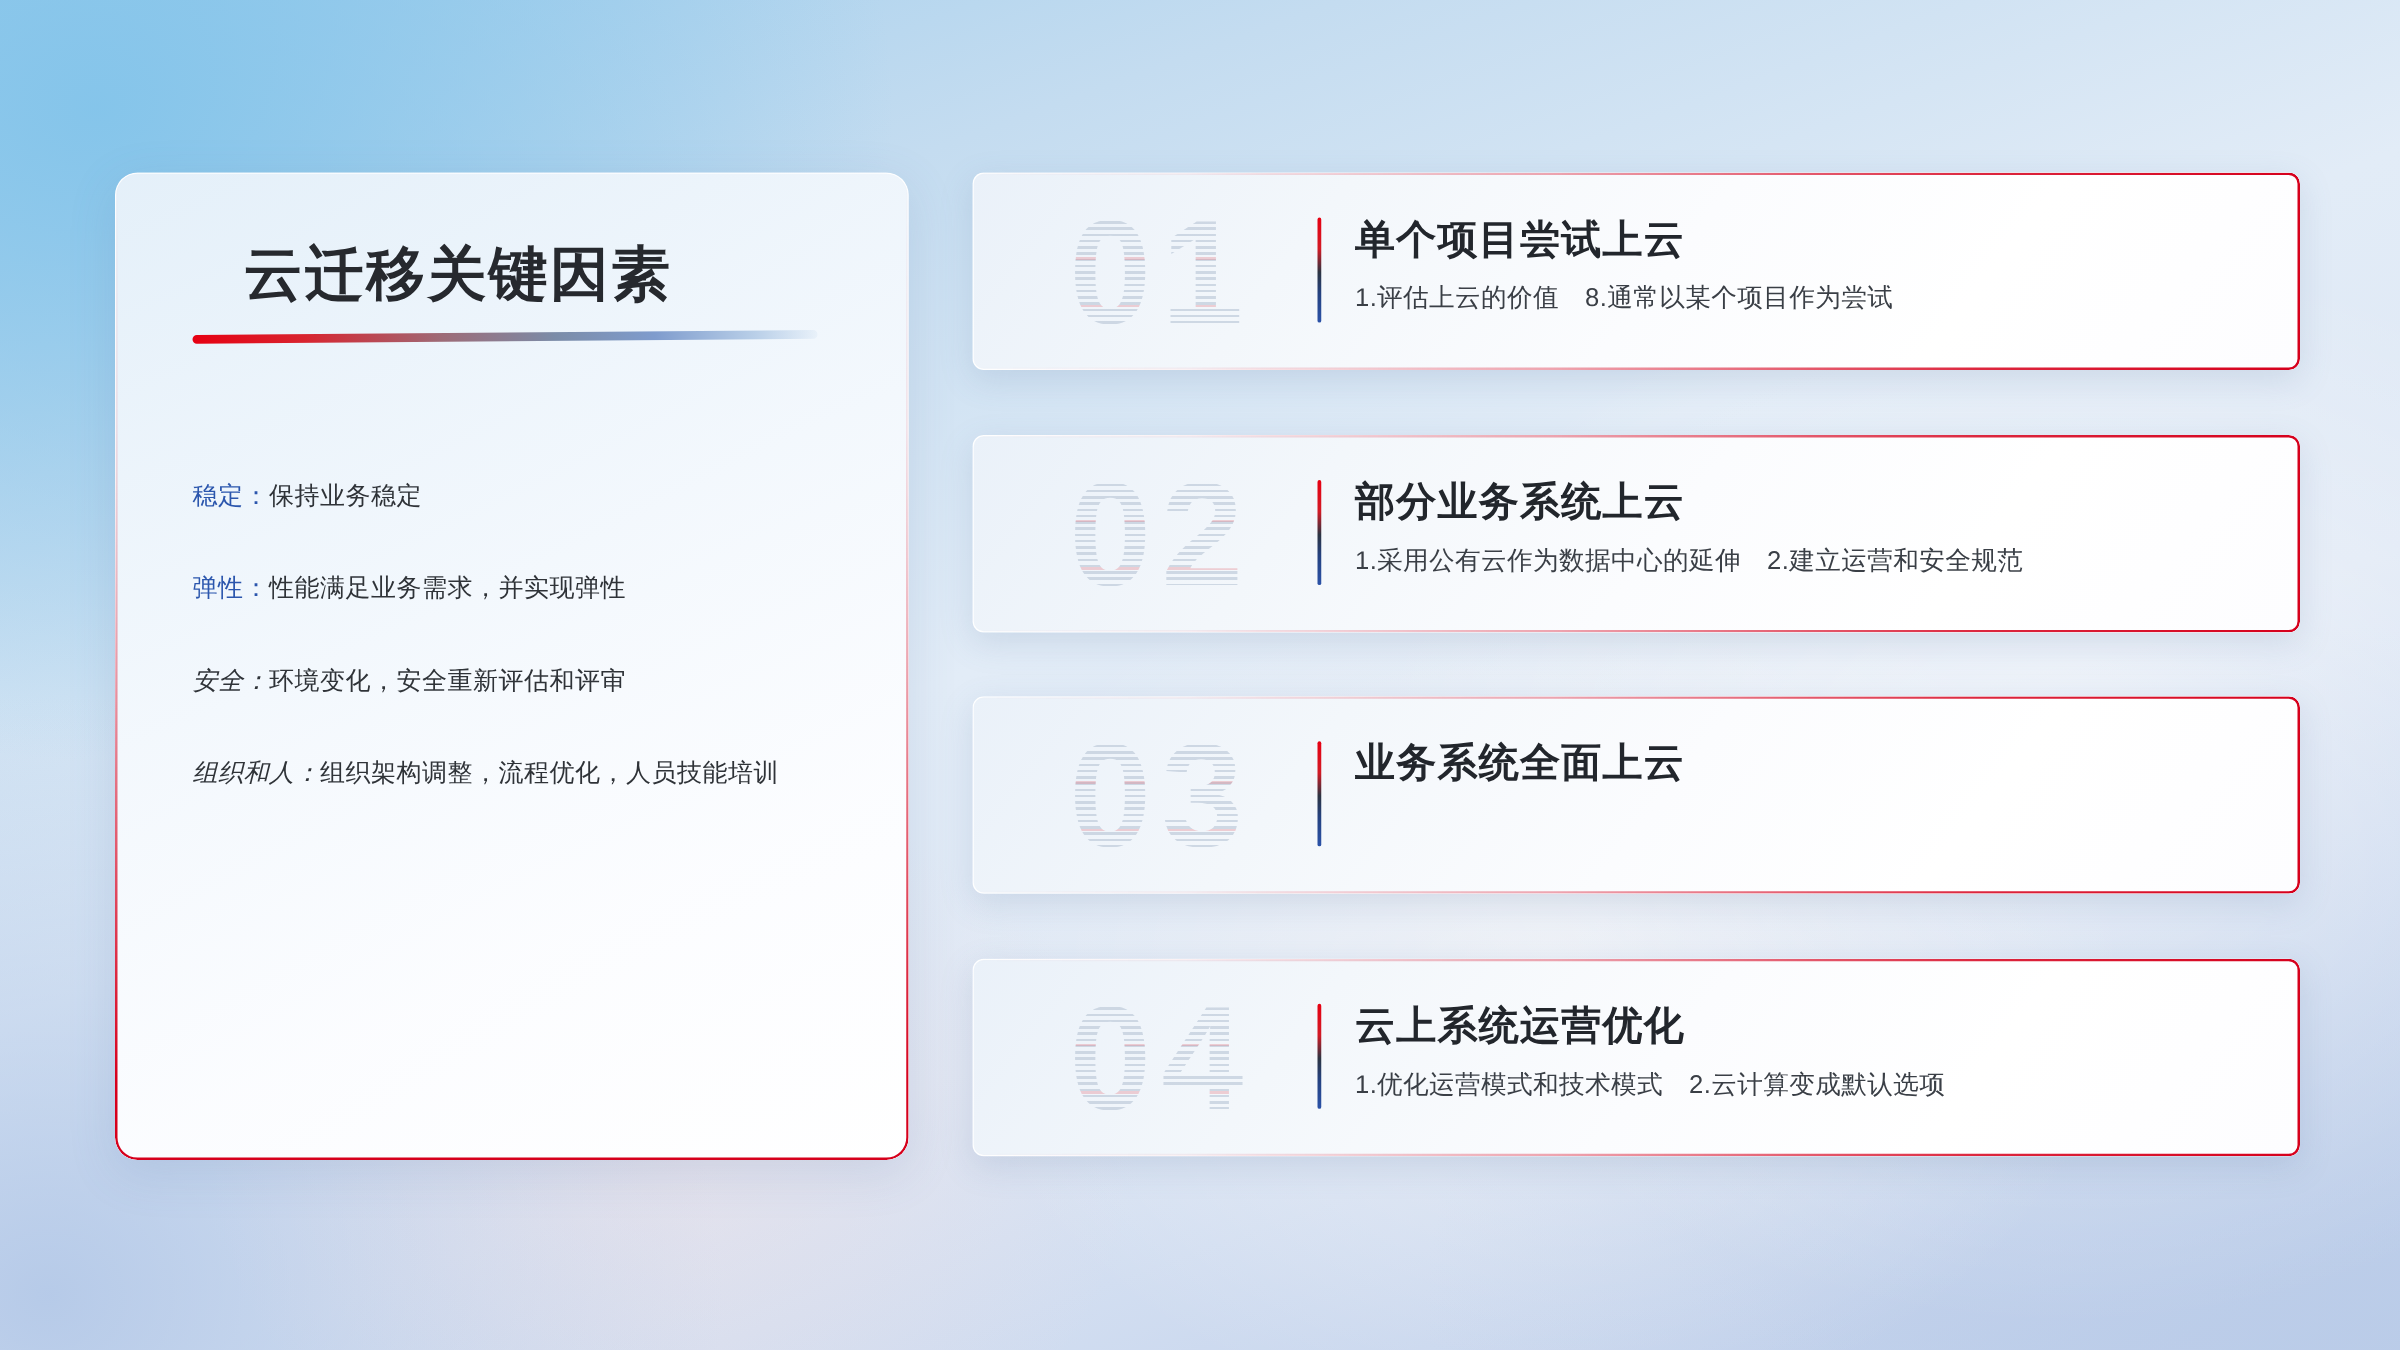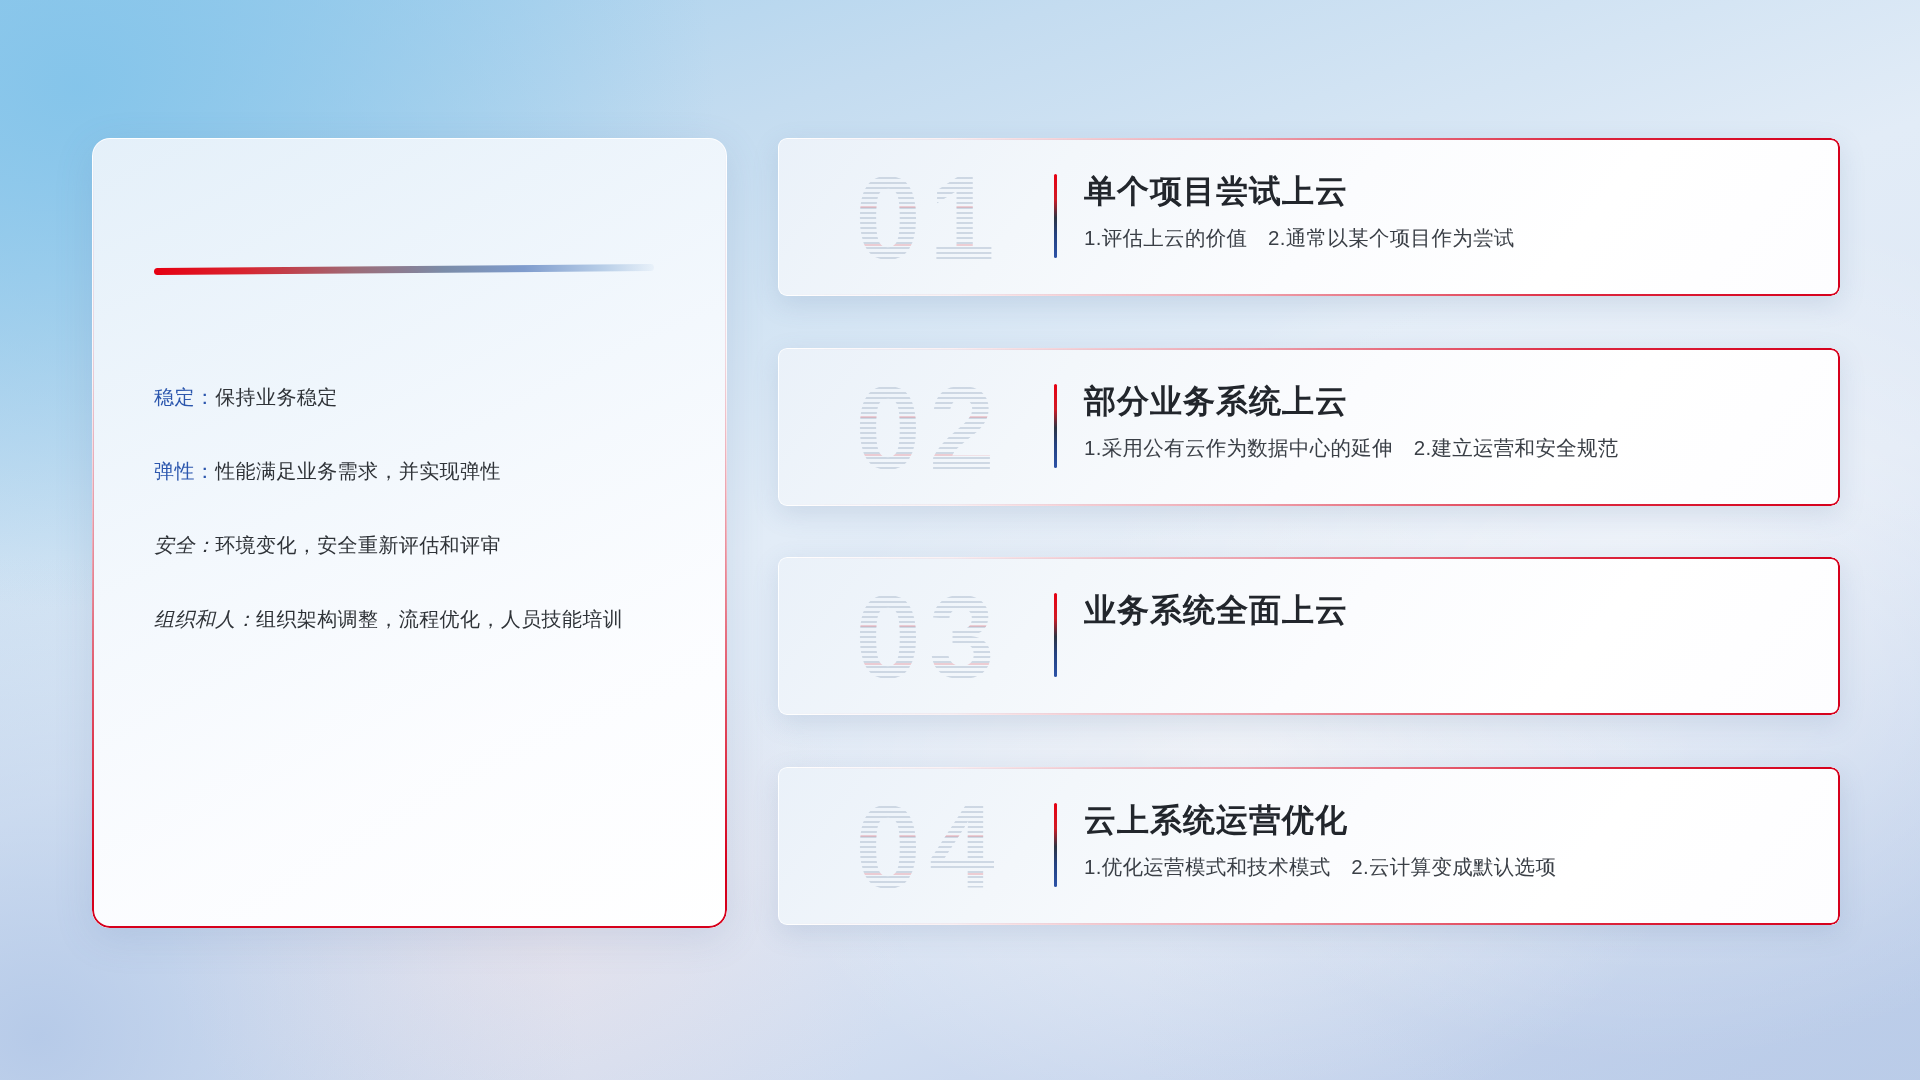--- a/index.html
+++ b/index.html
@@ -191,20 +191,21 @@
 </style>
 </head>
 <body>
 
 <div id="stage">
 
   <div id="left-panel">
     <div id="left-panel-border"></div>
     <div id="left-panel-border-top"></div>
 
+    <div id="panel-title">云迁移关键因素</div>
     <div id="panel-title-rule"></div>
 
     <div id="panel-list">
 
       <div class="panel-item">
         <span class="panel-label">稳定：</span><span>保持业务稳定</span>
       </div>
 
       <div class="panel-item">
         <span class="panel-label">弹性：</span><span>性能满足业务需求，并实现弹性</span>
@@ -222,21 +223,21 @@
     </div>
   </div>
 
   <div class="card" id="card-0">
     <div class="card-border-white"></div>
     <div class="card-border-red"></div>
     <div class="card-number">01</div>
     <div class="card-number-tint">01</div>
     <div class="card-divider"></div>
     <div class="card-title">单个项目尝试上云</div>
-    <div class="card-desc">1.评估上云的价值　2.通常以某个项目作为尝试</div>
+    <div class="card-desc">1.评估上云的价值　8.通常以某个项目作为尝试</div>
   </div>
 
   <div class="card" id="card-1">
     <div class="card-border-white"></div>
     <div class="card-border-red"></div>
     <div class="card-number">02</div>
     <div class="card-number-tint">02</div>
     <div class="card-divider"></div>
     <div class="card-title">部分业务系统上云</div>
     <div class="card-desc">1.采用公有云作为数据中心的延伸　2.建立运营和安全规范</div>

